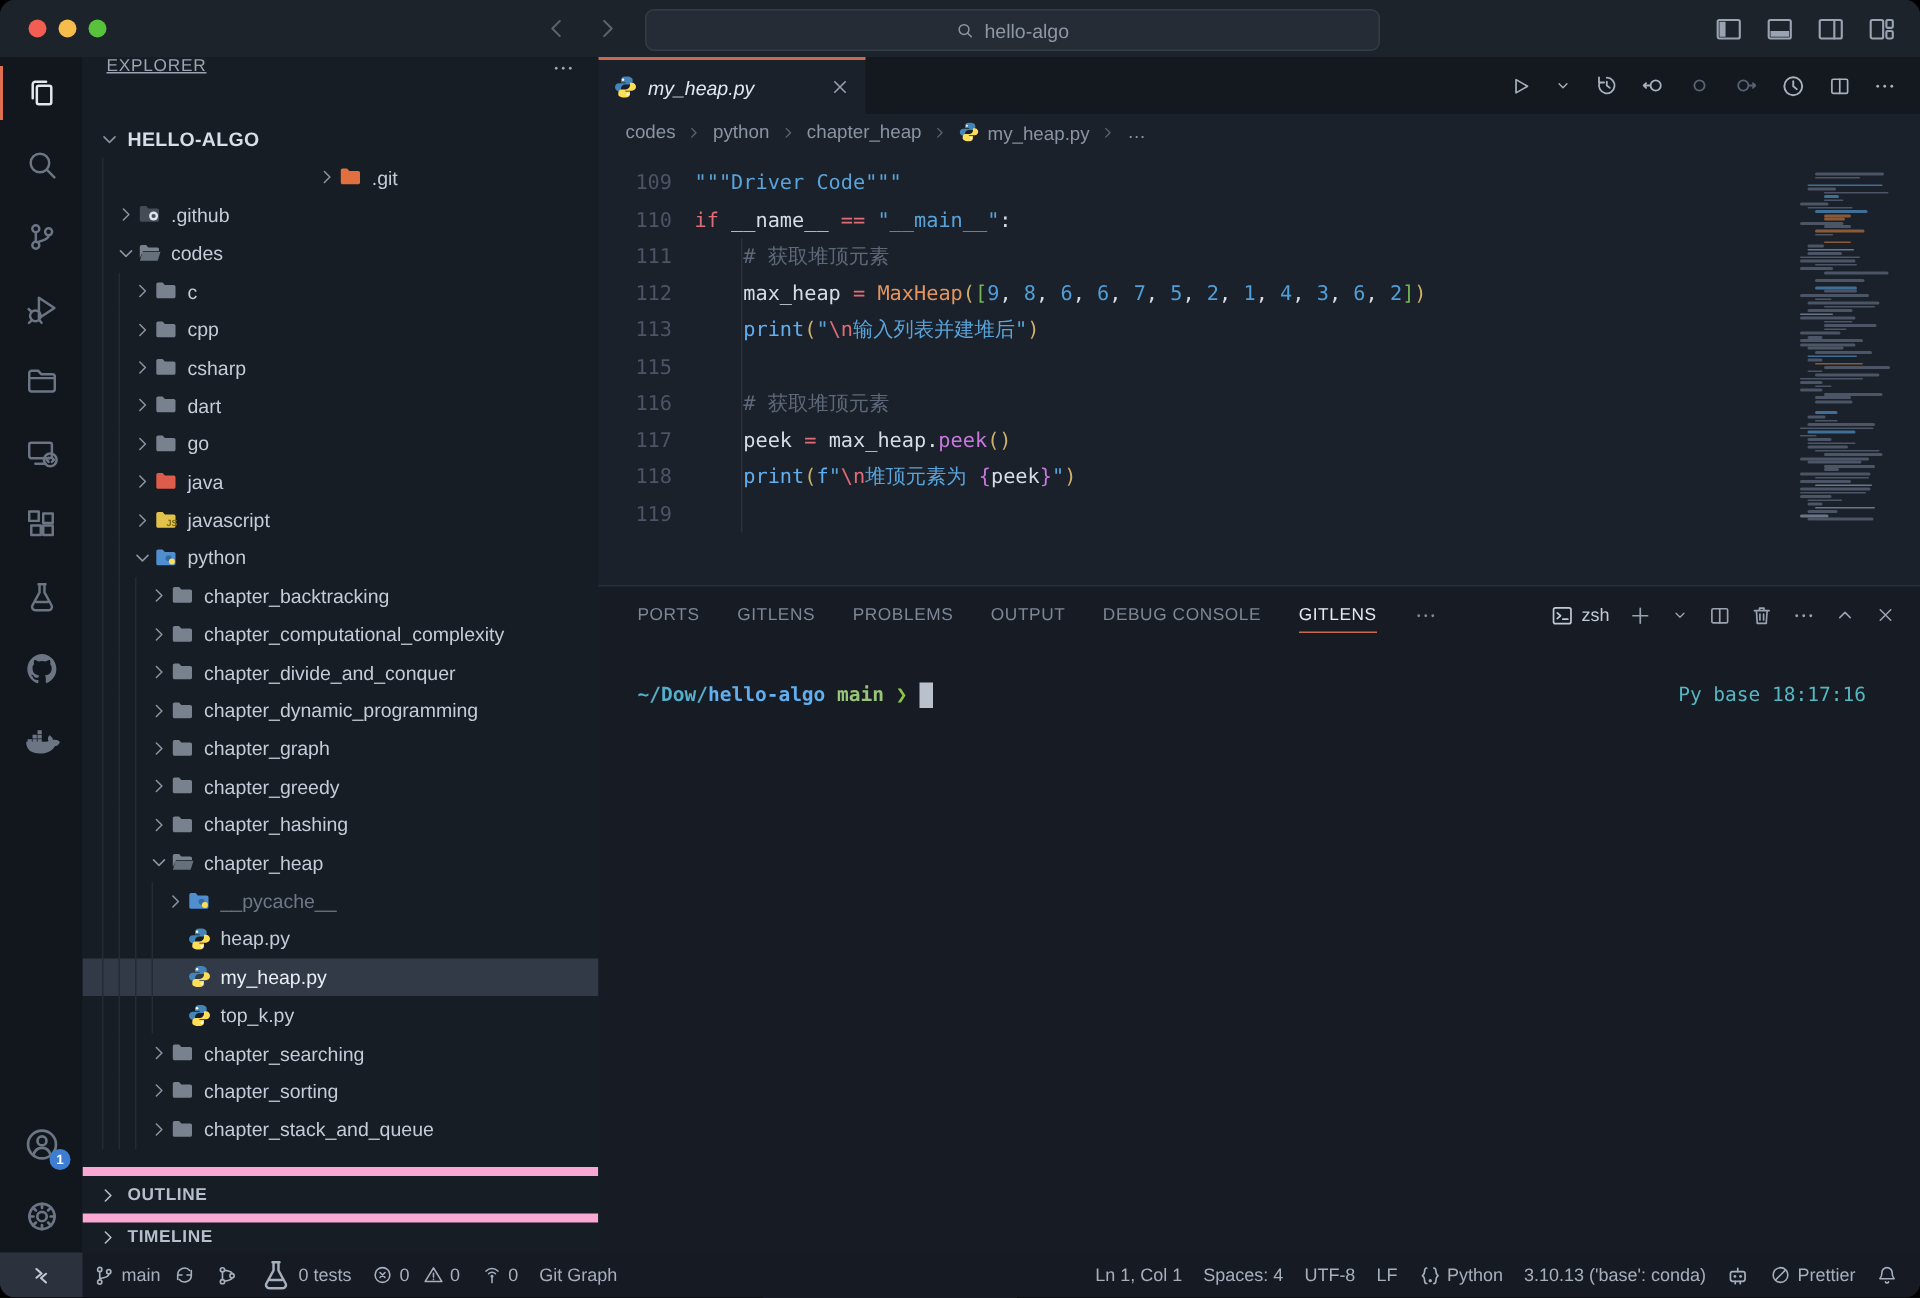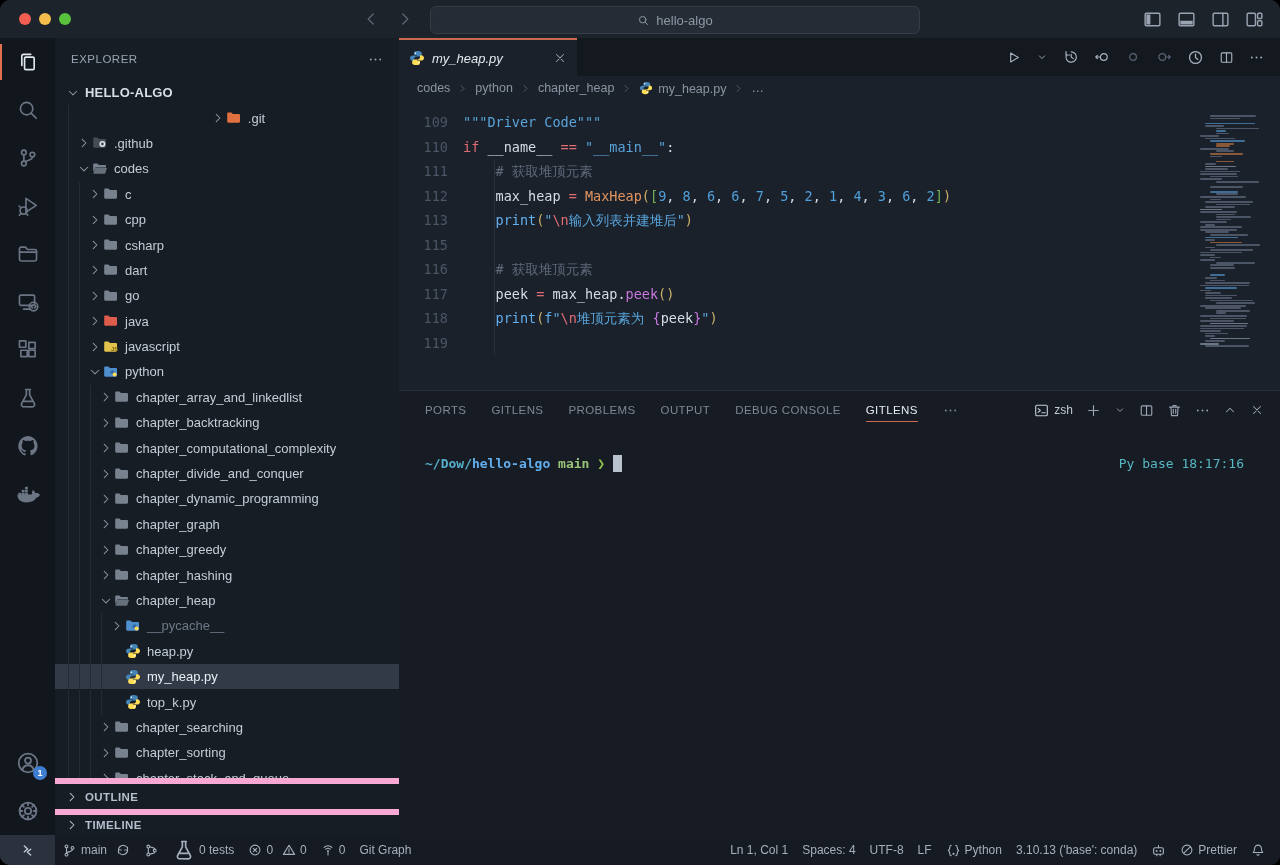--- a/index.html
+++ b/index.html
@@ -18,21 +18,21 @@
   .main{position:absolute;top:38px;bottom:30px;left:0;right:0;display:flex;}
   .activitybar{width:55px;background:#12171e;display:flex;flex-direction:column;align-items:center;}
   .ab-item{width:55px;height:48px;display:flex;align-items:center;justify-content:center;color:#6b7584;position:relative;cursor:pointer;}
   .ab-item.active{color:#e2e8ef;}
   .ab-item.active::before{content:"";position:absolute;left:0;top:6px;bottom:6px;width:2px;background:#e0704f;}
   .ab-spacer{flex:1;}
   .badge{position:absolute;right:8px;bottom:7px;min-width:14px;height:14px;border-radius:8px;background:#3e7ed2;color:#fff;
          font-size:9px;display:flex;align-items:center;justify-content:center;font-weight:bold;}
   
   .sidebar{width:344px;background:#171d25;display:flex;flex-direction:column;font-size:13px;overflow:hidden;}
-  .sb-header{height:42px;flex-shrink:0;display:flex;align-items:center;padding:0 16px;color:#9aa4b2;font-size:11.5px;letter-spacing:.5px;}
+  .sb-header{height:42px;flex-shrink:0;display:flex;align-items:flex-start;padding:0 16px;color:#9aa4b2;font-size:11.5px;letter-spacing:.5px;text-decoration:underline;}
   .sb-more{margin-left:auto;color:#9aa4b2;cursor:pointer;}
   .tree{flex:1;overflow:hidden;}
   .trow{height:25.4px;display:flex;align-items:center;position:relative;color:#c3ccd7;cursor:pointer;white-space:nowrap;}
   .trow.selected{background:#323a47;color:#e9eef4;}
   .trow .chev{width:16px;flex-shrink:0;display:flex;justify-content:center;color:#8a93a1;}
   .trow .ficon{width:18px;flex-shrink:0;display:flex;align-items:center;}
   .trow .lbl{margin-left:4px;}
   .trow.dim .lbl{color:#6d7888;}
   .trow.bold .lbl{font-weight:bold;color:#d7dee8;letter-spacing:.2px;}
   .guide{position:absolute;top:0;bottom:0;width:1px;background:#242b35;}
@@ -462,36 +462,20 @@
             <span class="chev">
               <svg width="14" height="14" viewBox="0 0 16 16" fill="none" stroke="currentColor" stroke-width="1.2" stroke-linecap="round" stroke-linejoin="round">
                 <path d="M6 3.8L10.2 8 6 12.2"></path>
               </svg>
             </span>
             <span class="ficon">
               <svg width="16" height="16" viewBox="0 0 16 16">
                 <path fill="#78828f" d="M1.2 3.6c0-.7.6-1.2 1.2-1.2h3l1.5 1.6h5.9c.7 0 1.2.5 1.2 1.2v6.4c0 .7-.5 1.2-1.2 1.2H2.4c-.7 0-1.2-.5-1.2-1.2z"></path>
               </svg>
             </span>
-            <span class="lbl">chapter_array_and_linkedlist</span>
-          </div>
-          <div class="trow" style="padding-left: 43px;">
-            <div class="guide" style="left: 13px;"></div>
-            <div class="guide" style="left: 24px;"></div>
-            <div class="guide" style="left: 35px;"></div>
-            <span class="chev">
-              <svg width="14" height="14" viewBox="0 0 16 16" fill="none" stroke="currentColor" stroke-width="1.2" stroke-linecap="round" stroke-linejoin="round">
-                <path d="M6 3.8L10.2 8 6 12.2"></path>
-              </svg>
-            </span>
-            <span class="ficon">
-              <svg width="16" height="16" viewBox="0 0 16 16">
-                <path fill="#78828f" d="M1.2 3.6c0-.7.6-1.2 1.2-1.2h3l1.5 1.6h5.9c.7 0 1.2.5 1.2 1.2v6.4c0 .7-.5 1.2-1.2 1.2H2.4c-.7 0-1.2-.5-1.2-1.2z"></path>
-              </svg>
-            </span>
             <span class="lbl">chapter_backtracking</span>
           </div>
           <div class="trow" style="padding-left: 43px;">
             <div class="guide" style="left: 13px;"></div>
             <div class="guide" style="left: 24px;"></div>
             <div class="guide" style="left: 35px;"></div>
             <span class="chev">
               <svg width="14" height="14" viewBox="0 0 16 16" fill="none" stroke="currentColor" stroke-width="1.2" stroke-linecap="round" stroke-linejoin="round">
                 <path d="M6 3.8L10.2 8 6 12.2"></path>
               </svg>

